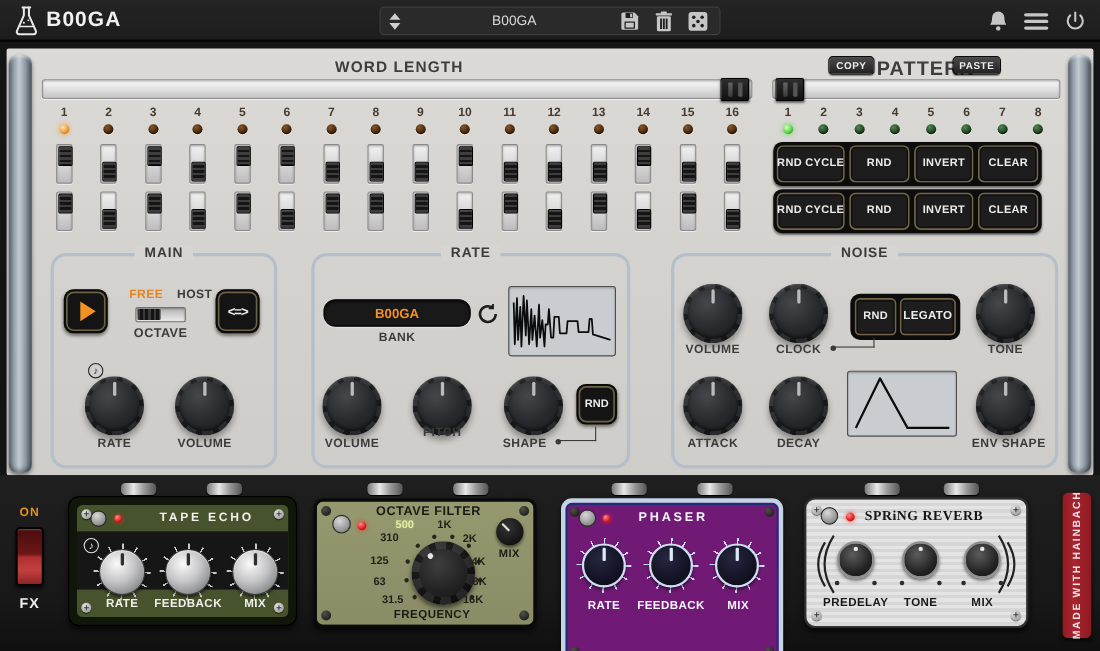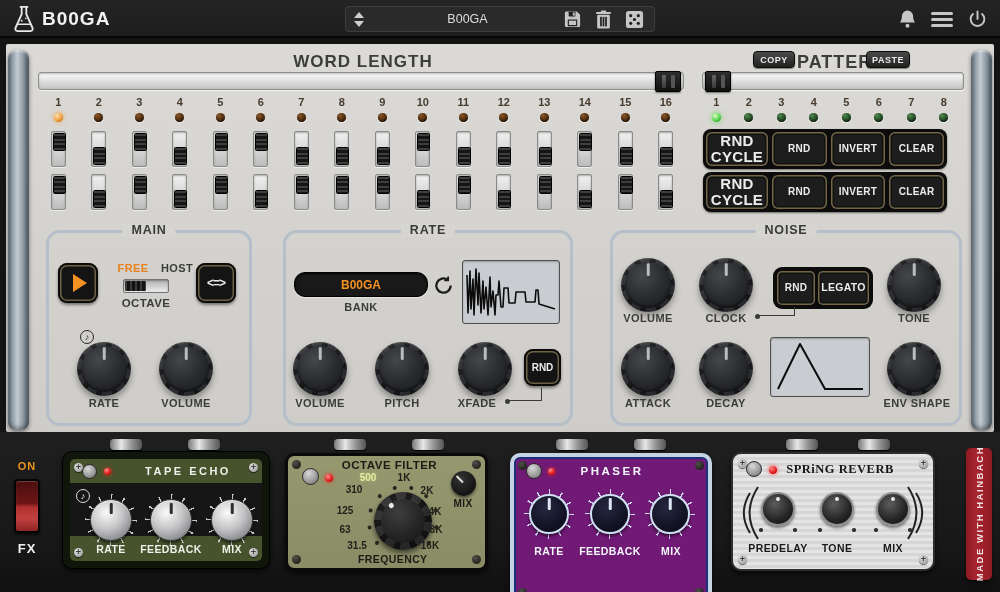--- a/index.html
+++ b/index.html
@@ -19,42 +19,42 @@
   .right-icons { position:absolute; right:12px; top:0; height:38px; display:flex; gap:14px; align-items:center; }
   .menu-icon { width:22px; height:15px; display:flex; flex-direction:column; justify-content:space-between; }
   .menu-icon span { display:block; height:3px; background:#c6c6c6; border-radius:2px; }
 
   
   .face { position:absolute; left:6px; top:44px; width:988px; height:388px; background:linear-gradient(180deg,#dcdad6,#d3d1cd 60%,#cfcdc9); border-radius:2px; }
   .rail { position:absolute; top:50px; width:21px; height:380px; border-radius:8px;
     background:linear-gradient(90deg,#5c6872,#93a0aa 22%,#c2cbd2 45%,#8d99a3 72%,#49545e);
     box-shadow:0 2px 4px rgba(0,0,0,.45), inset 0 2px 2px rgba(255,255,255,.4), inset 0 -3px 4px rgba(0,0,0,.35); }
 
-  .seq-label { position:absolute; font-weight:bold; color:#3d3d3d; font-size:17px; letter-spacing:1px; text-align:center; }
+  .seq-label { position:absolute; font-weight:bold; color:#3d3d3d; font-size:14px; letter-spacing:1px; text-align:center; }
   .hslider { position:absolute; height:18px; background:linear-gradient(180deg,#fcfcfc,#c4c4c4); border:1px solid #8e8e8e; border-radius:3px; box-shadow:inset 0 1px 2px rgba(0,0,0,.25), 0 1px 0 rgba(255,255,255,.7); }
   .hhandle { position:absolute; top:-2px; width:26px; height:21px; background:linear-gradient(180deg,#2e2e2e,#101010); border-radius:2px; border:1px solid #000; box-shadow:0 1px 2px rgba(0,0,0,.5); }
   .hhandle::before { content:""; position:absolute; left:6px; top:3px; width:4px; height:13px; background:linear-gradient(180deg,#666,#3a3a3a); border-radius:1px; box-shadow:9px 0 0 #555; }
   .chip-btn { position:absolute; height:17px; background:linear-gradient(180deg,#4a4a4a,#222); border:1px solid #0a0a0a; border-radius:4px; color:#eaeaea; font-size:9px; font-weight:bold; letter-spacing:.5px; display:flex; align-items:center; justify-content:center; cursor:pointer; box-shadow:0 1px 1px rgba(0,0,0,.4); }
 
   .grid16 { position:absolute; display:grid; grid-template-columns:repeat(16,1fr); justify-items:center; align-items:center; }
   .grid8 { position:absolute; display:grid; grid-template-columns:repeat(8,1fr); justify-items:center; align-items:center; }
   .stepnum { font-size:11px; font-weight:bold; color:#463b2e; }
   .led { width:9px; height:9px; border-radius:50%; box-shadow:inset 0 -1px 1px rgba(0,0,0,.5), 0 1px 1px rgba(255,255,255,.6); }
   .led.amber.unlit { background:radial-gradient(circle at 35% 30%, #8a5526, #3a2008 70%); }
   .led.amber.lit   { background:radial-gradient(circle at 35% 30%, #ffe2b0, #f09c3a 55%, #a85a10); box-shadow:0 0 5px rgba(240,160,60,.9); }
   .led.green.unlit { background:radial-gradient(circle at 35% 30%, #4d8a4d, #153015 75%); }
   .led.green.lit   { background:radial-gradient(circle at 35% 30%, #dcffc8, #55d44a 55%, #1b701b); box-shadow:0 0 5px rgba(90,220,80,.9); }
 
   .vslider { position:relative; width:15px; height:36px; background:linear-gradient(180deg,#f2f2f2,#bdbdbd); border:1px solid #8a8a8a; border-radius:2px; box-shadow:inset 0 1px 2px rgba(0,0,0,.3), 0 1px 0 rgba(255,255,255,.6); cursor:pointer; }
   .vslider::after { content:""; position:absolute; left:1px; width:11px; height:16px; background:repeating-linear-gradient(180deg,#3e3e3e 0 2px,#151515 2px 4.5px); border:1px solid #000; border-radius:1.5px; }
   .vslider.up::after { top:1px; } .vslider.down::after { bottom:1px; }
 
   .btnrow { position:absolute; width:244px; height:40px; background:#0c0c0c; border-radius:8px; display:flex; gap:4px; padding:3px; box-shadow:0 1px 2px rgba(0,0,0,.5); }
   .seqbtn { flex:1; background:#1d1d1d; border-radius:6px; box-shadow:inset 0 0 0 1.5px rgba(196,172,118,.55), inset 0 0 0 3px #111; color:#ececec; font-weight:bold; font-size:10px; display:flex; align-items:center; justify-content:center; text-align:center; line-height:1.05; letter-spacing:.3px; cursor:pointer; }
-  .seqbtn.two { font-size:15px; }
+  .seqbtn.two { font-size:10px; }
 
   
   .panel { position:absolute; border:3px solid #b4bfc9; border-radius:14px; }
   .panel-title { position:absolute; top:-10px; left:50%; transform:translateX(-50%); background:#d7d5d1; padding:0 9px; font-size:12.5px; font-weight:bold; color:#3a3a3a; letter-spacing:.8px; white-space:nowrap; }
   .plabel { position:absolute; text-align:center; font-size:11px; font-weight:bold; color:#3b3b3b; letter-spacing:.4px; }
 
   .knob { position:absolute; width:54px; height:54px; border-radius:50%;
     background:repeating-conic-gradient(rgba(255,255,255,.05) 0 5deg, rgba(0,0,0,.30) 5deg 18deg, rgba(255,255,255,.05) 18deg 36deg), radial-gradient(circle at 38% 30%, #3c3d40, #222326 55%, #17181a);
     box-shadow:0 4px 6px rgba(0,0,0,.35), inset 0 1px 2px rgba(255,255,255,.15); cursor:pointer; }
   .knob .kf { position:absolute; inset:4px; border-radius:50%; background:radial-gradient(circle at 38% 30%, #46474b, #28292c 55%, #1b1c1e); box-shadow:inset 0 -2px 3px rgba(0,0,0,.5); }
@@ -341,26 +341,26 @@
   </div>
   <div class="knob" style="left:293px;top:342px">
       <span class="kf"></span>
       <span class="kp"></span>
     </div>
   <div class="plabel" style="left:290px;top:397px;width:60px">VOLUME</div>
   <div class="knob" style="left:375px;top:342px">
       <span class="kf"></span>
       <span class="kp"></span>
     </div>
-  <div class="plabel" style="left:372px;top:397px;width:60px">PITCH</div>
+  <div class="plabel" style="left:372px;top:387px;width:60px">PITCH</div>
   <div class="knob" style="left:458px;top:342px">
       <span class="kf"></span>
       <span class="kp"></span>
     </div>
-  <div class="plabel" style="left:448px;top:397px;width:58px">XFADE</div>
+  <div class="plabel" style="left:448px;top:397px;width:58px">SHAPE</div>
   <div class="dark-sq-btn" style="left:524px;top:349px;width:37px;height:37px;color:#ececec;font-weight:bold;font-size:10px">RND</div>
   <span class="cdot" style="left:505px;top:399px"></span>
   <span class="connector" style="left:508px;top:388px;width:34px;height:13px"></span>
 
   <div class="knob" style="left:621px;top:258px">
       <span class="kf"></span>
       <span class="kp"></span>
     </div>
   <div class="plabel" style="left:618px;top:312px;width:60px">VOLUME</div>
   <div class="knob" style="left:699px;top:258px">

